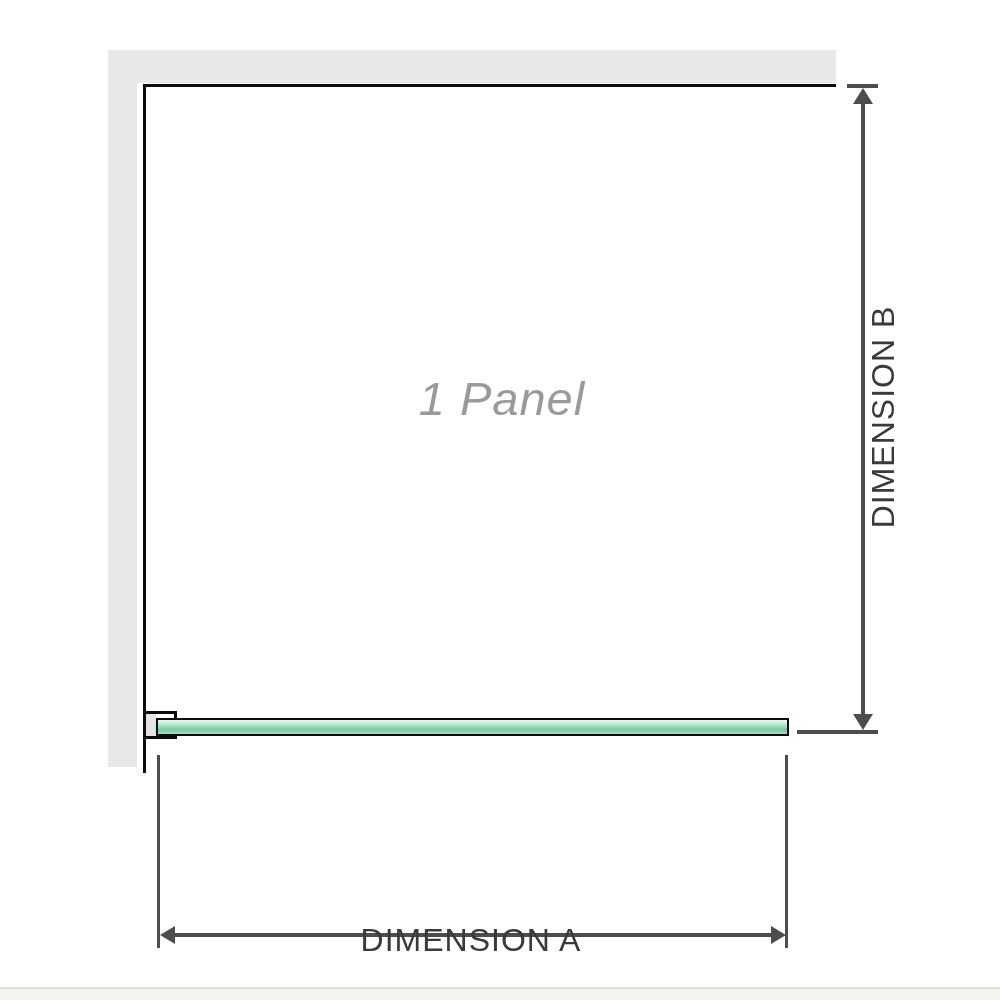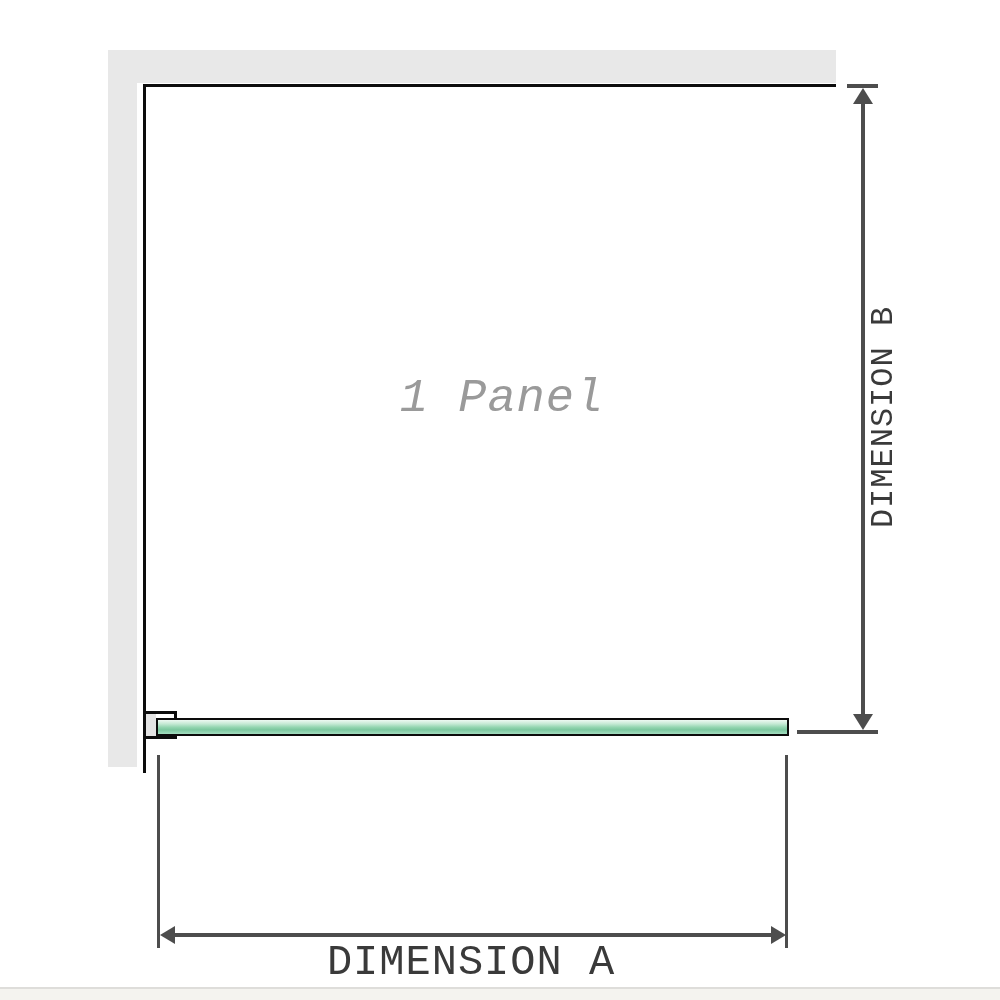--- a/index.html
+++ b/index.html
@@ -2,21 +2,21 @@
 <html style="--background: #ffffff; --wall-fill: #e8e8e8; --outline: #0c0c0c; --dimension-line: #4d4d4d; --dimension-text: #3a3a3a; --panel-label-text: #9a9a9a; --glass-green-light: #c4e9d4; --glass-green-dark: #7cc79f; --footer-band: #f4f3ef;"><head>
 <meta charset="utf-8">
 <style>
   html, body { margin: 0; padding: 0; background: #ffffff; }
   .stage {
     position: relative;
     width: 1000px;
     height: 1000px;
     background: var(--background, #ffffff);
     overflow: hidden;
-    font-family: Liberation Mono, monospace;
+    font-family: Liberation Sans, sans-serif;
   }
   .stage * { position: absolute; box-sizing: border-box; }
 
   
   .wall-top  { left: 108px; top: 50px; width: 728px; height: 33px; background: var(--wall-fill, #e8e8e8); }
   .wall-left { left: 108px; top: 50px; width: 29px;  height: 717px; background: var(--wall-fill, #e8e8e8); }
 
   
   .edge-top  { left: 143px; top: 84px; width: 693px; height: 3px; background: var(--outline, #0c0c0c); }
   .edge-left { left: 143px; top: 84px; width: 3px; height: 689px; background: var(--outline, #0c0c0c); }
@@ -86,24 +86,24 @@
     left: 160px; top: 926px;
     border-top: 9px solid transparent; border-bottom: 9px solid transparent;
     border-right: 15px solid var(--dimension-line, #4d4d4d);
   }
   .dima-arrow-right {
     left: 771px; top: 926px;
     border-top: 9px solid transparent; border-bottom: 9px solid transparent;
     border-left: 15px solid var(--dimension-line, #4d4d4d);
   }
   .dima-label {
-    left: 471px; top: 963px;
+    left: 471px; top: 940px;
     transform: translate(-50%, -50%);
     white-space: nowrap;
-    font-size: 42px; letter-spacing: 1px;
+    font-size: 32px; letter-spacing: 1px;
     color: var(--dimension-text, #3a3a3a);
   }
 
   
   .footer-band {
     left: 0; top: 987px; width: 1000px; height: 13px;
     background: var(--footer-band, #f4f3ef);
     border-top: 2px solid #deddda;
   }
 </style>

